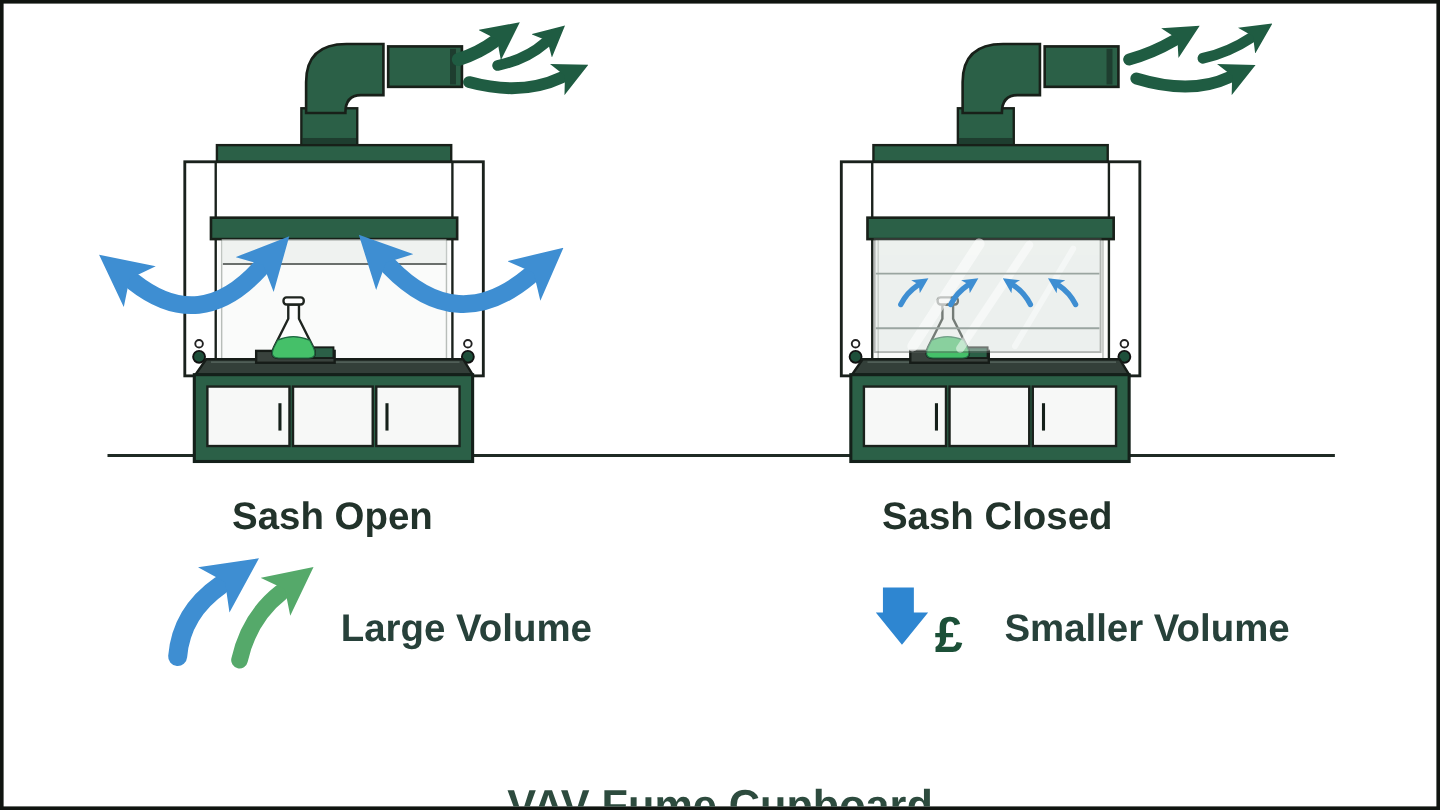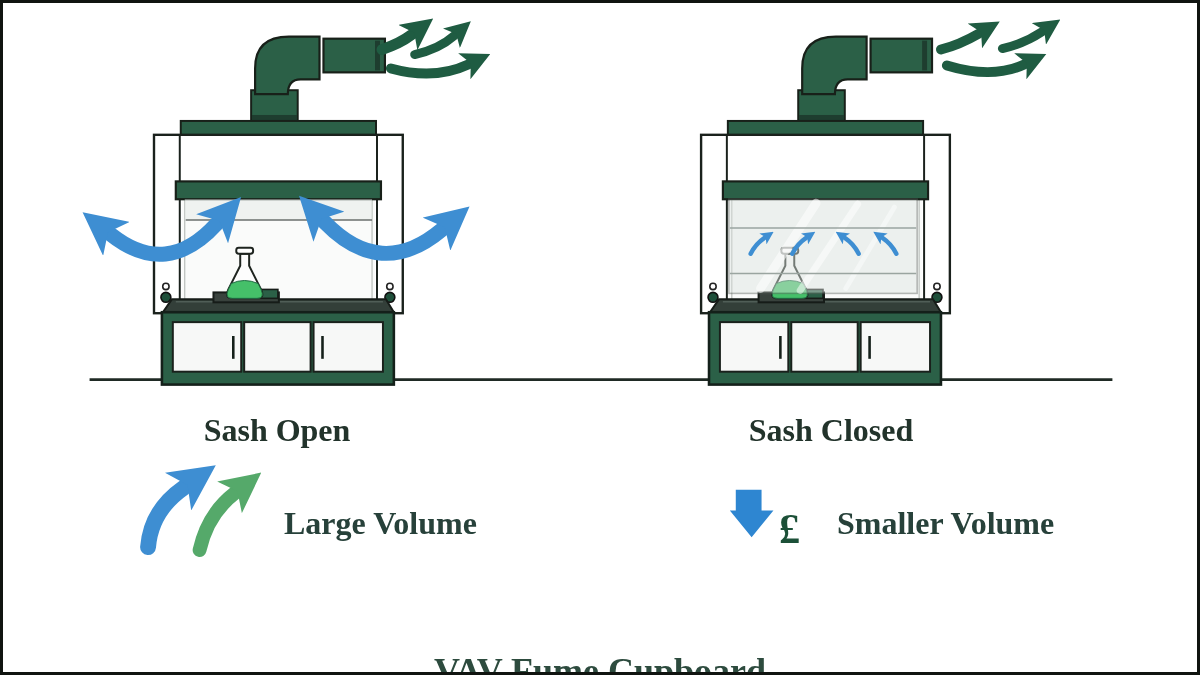--- a/index.html
+++ b/index.html
@@ -6,21 +6,21 @@
   .frame{
     position:relative;
     width:1200px;height:675px;
     background:#ffffff;
     border:3px solid #101410;
     box-sizing:border-box;
     overflow:hidden;
     font-family:"Liberation Sans","DejaVu Sans",sans-serif;
   }
   .diagram-svg{position:absolute;left:0;top:0;width:100%;height:100%;}
-  .txt{position:absolute;line-height:1;white-space:nowrap;font-family:Liberation Serif, serif;}
+  .txt{position:absolute;line-height:1;white-space:nowrap;}
   .caption{font-size:32px;font-weight:700;color:#22332b;width:250px;text-align:center;}
   .caption-left{left:149px;top:411px;}
   .caption-right{left:703px;top:411px;}
   .legend-label{font-size:32px;font-weight:700;color:#27413a;}
   .legend-left-label{left:281px;top:504px;}
   .legend-right-label{left:818px;top:504px;margin-left:16px;}
   .pound{left:776px;top:505px;font-size:42px;font-weight:700;color:#1c5038;}
   .main-title{left:0;top:624px;width:100%;text-align:center;font-size:36px;font-weight:700;color:#2d4b3e;margin-top:26px;}
 </style>
 </head>

